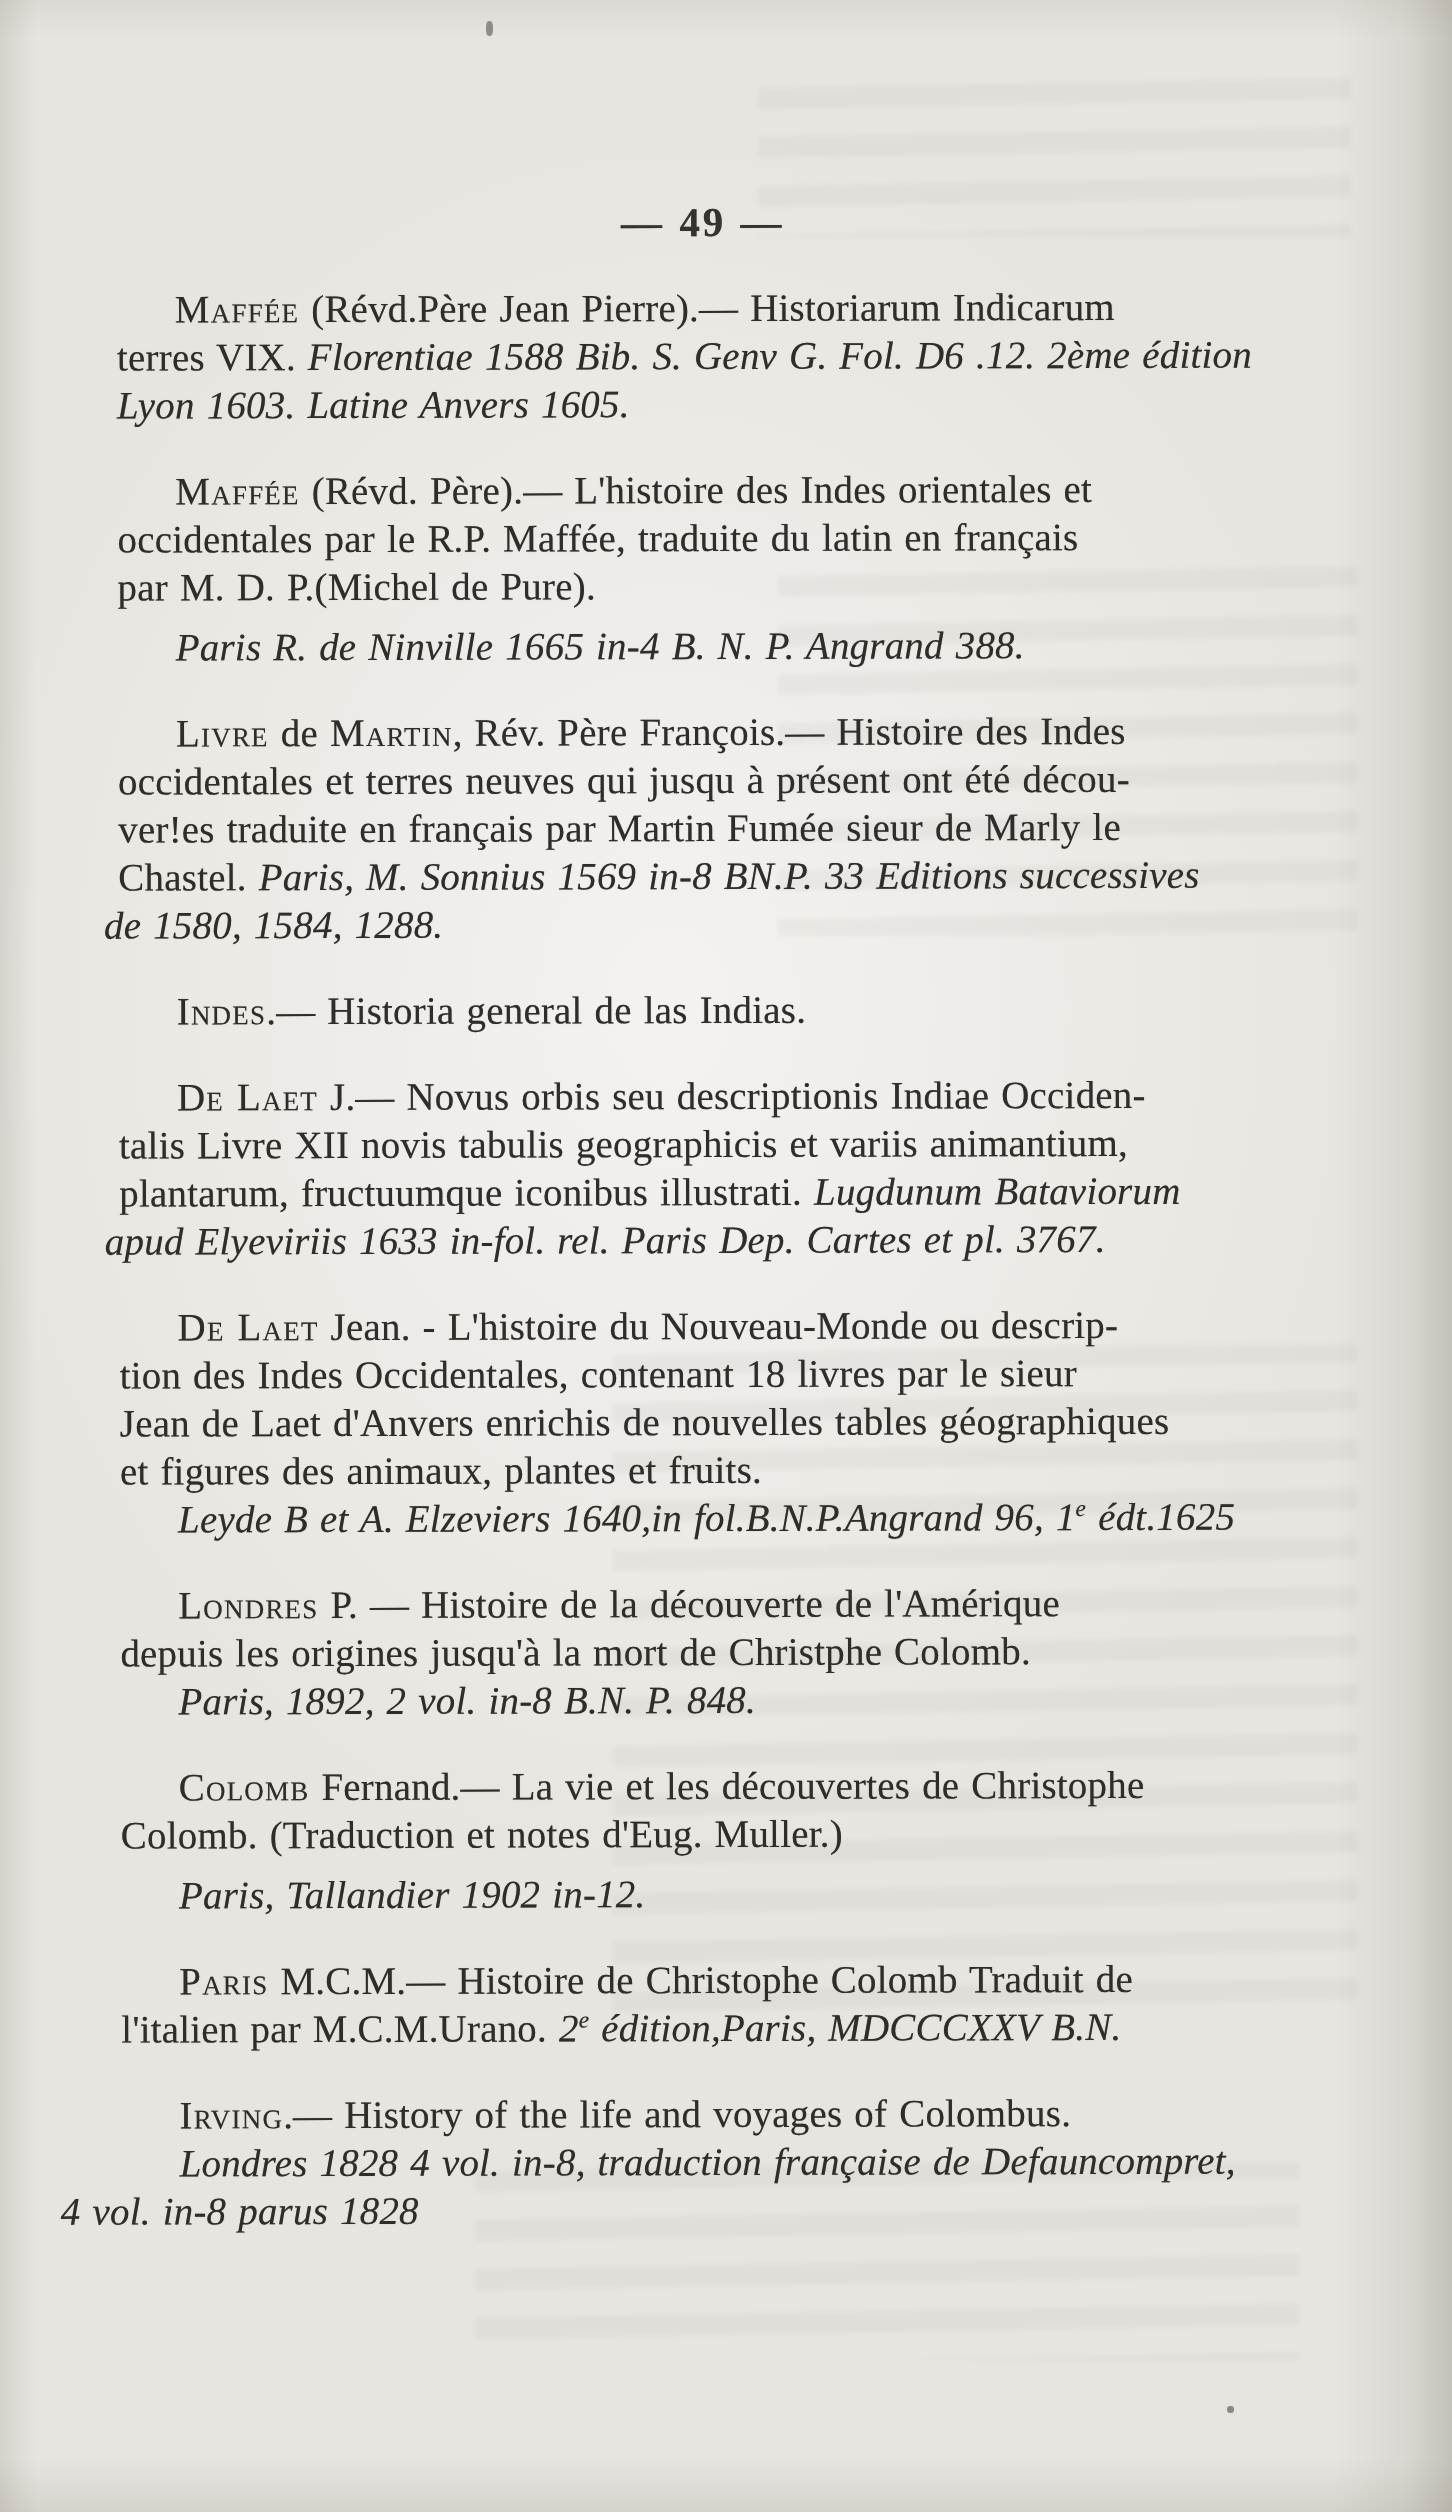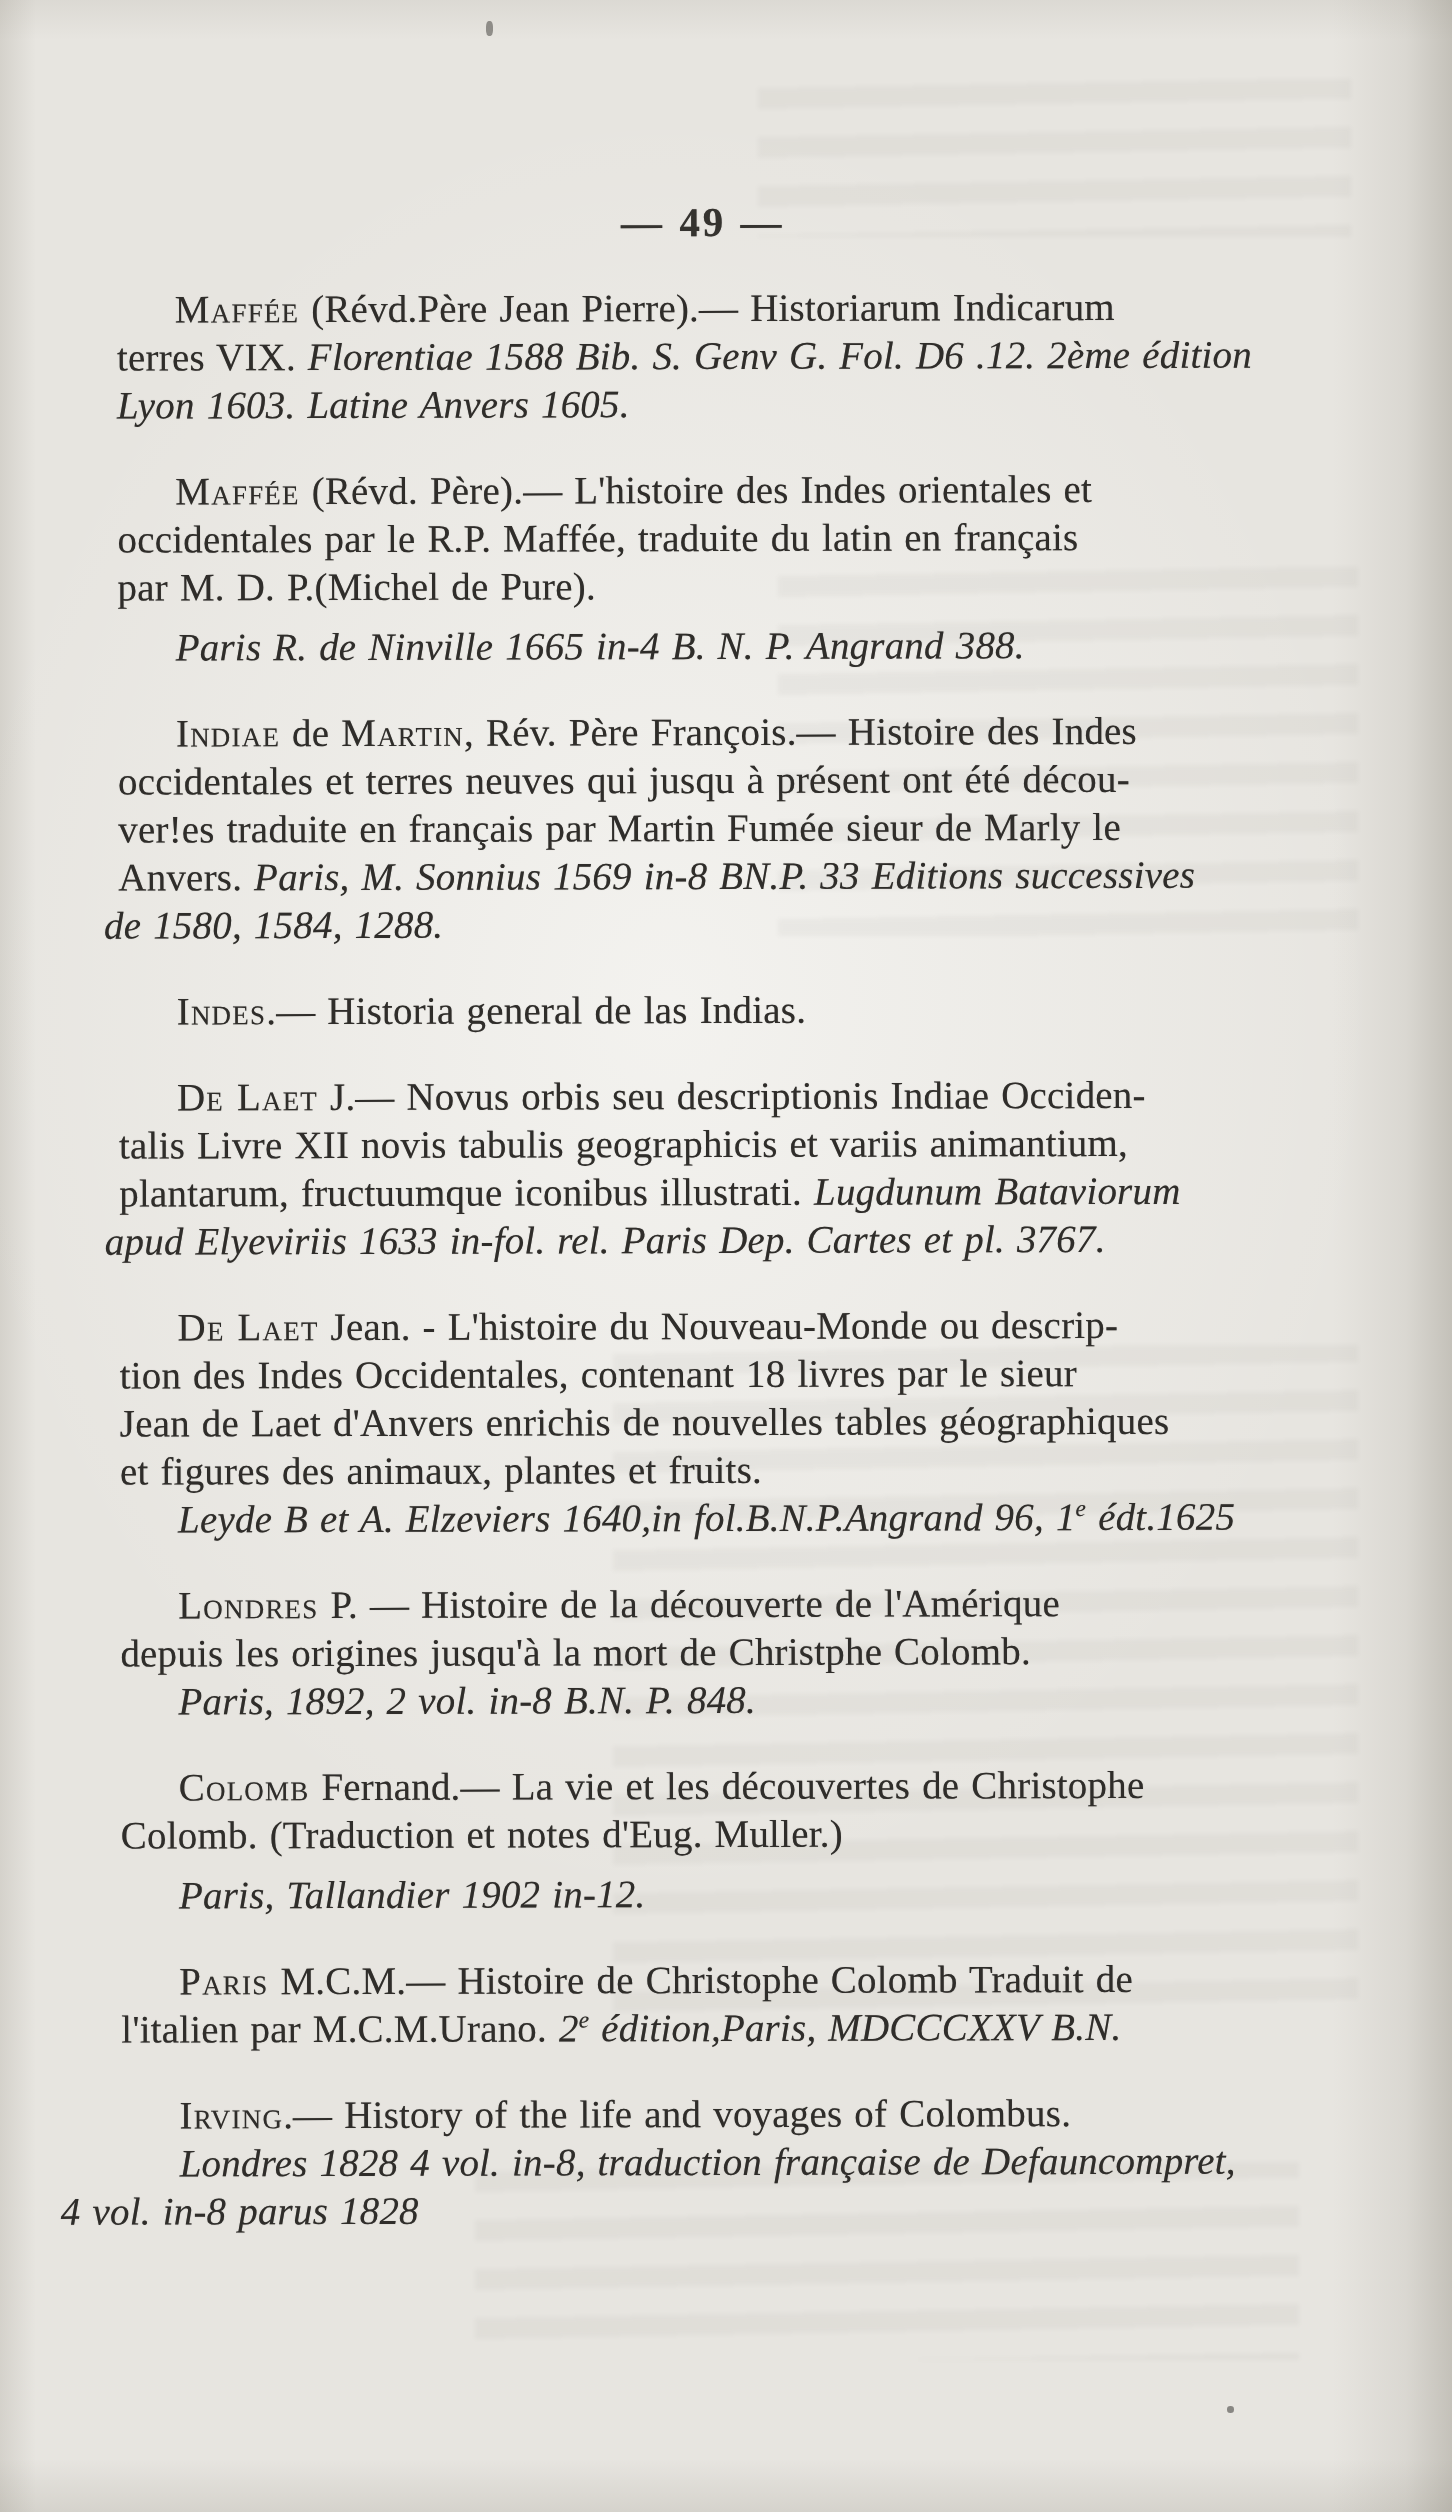--- a/index.html
+++ b/index.html
@@ -90,24 +90,24 @@
   </p>
 
   <p class="entry">
     <span class="ln first"><span class="sc">Maffée</span><span> (Révd. Père).— L'histoire des Indes orientales et</span></span>
     <span class="ln"><span>occidentales par le R.P. Maffée, traduite du latin en français</span></span>
     <span class="ln"><span>par M. D. P.(Michel de Pure).</span></span>
     <span class="ln cit mt"><span class="it">Paris R. de Ninville 1665 in-4 B. N. P. Angrand 388.</span></span>
   </p>
 
   <p class="entry">
-    <span class="ln first"><span class="sc">Indiae</span><span> de </span><span class="sc">Martin</span><span>, Rév. Père François.— Histoire des Indes</span></span>
+    <span class="ln first"><span class="sc">Livre</span><span> de </span><span class="sc">Martin</span><span>, Rév. Père François.— Histoire des Indes</span></span>
     <span class="ln"><span>occidentales et terres neuves qui jusqu à présent ont été décou-</span></span>
     <span class="ln"><span>ver!es traduite en français par Martin Fumée sieur de Marly le</span></span>
-    <span class="ln"><span>Anvers. </span><span class="it">Paris, M. Sonnius 1569 in-8 BN.P. 33 Editions successives</span></span>
+    <span class="ln"><span>Chastel. </span><span class="it">Paris, M. Sonnius 1569 in-8 BN.P. 33 Editions successives</span></span>
     <span class="ln neg"><span class="it">de 1580, 1584, 1288.</span></span>
   </p>
 
   <p class="entry">
     <span class="ln first"><span class="sc">Indes</span><span>.— Historia general de las Indias.</span></span>
   </p>
 
   <p class="entry">
     <span class="ln first"><span class="sc">De Laet</span><span> J.— Novus orbis seu descriptionis Indiae Occiden-</span></span>
     <span class="ln"><span>talis Livre XII novis tabulis geographicis et variis animantium,</span></span>

